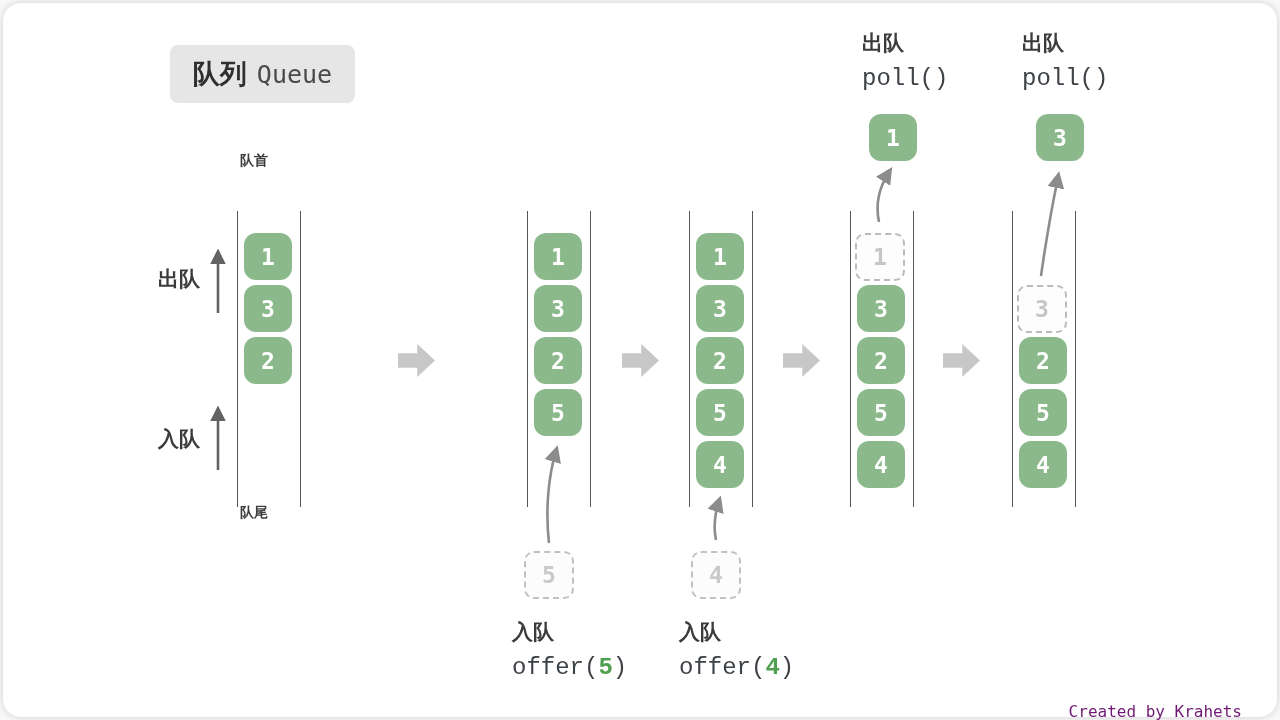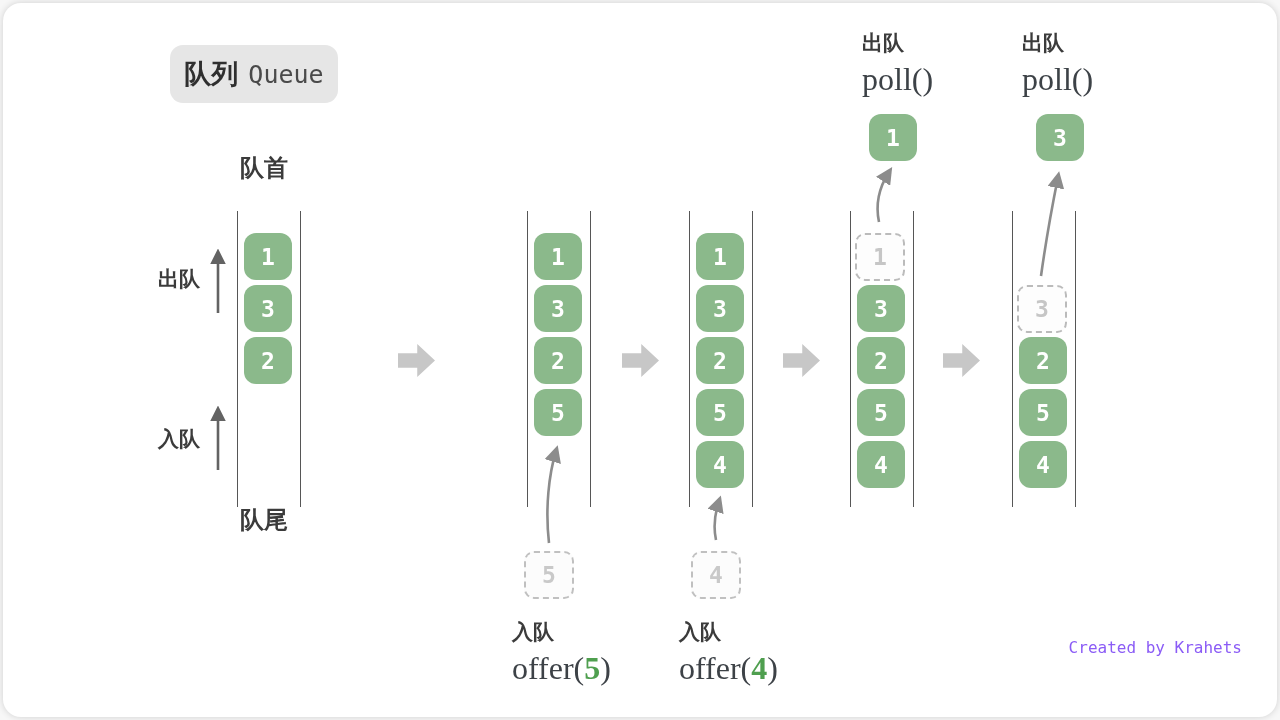--- a/index.html
+++ b/index.html
@@ -1,27 +1,27 @@
 <!DOCTYPE html>
 <html><head>
 <meta charset="utf-8">
 <style>
   html,body{margin:0;padding:0;background:#f7f7f7;}
   .stage{position:relative;width:1280px;height:720px;font-family:"Liberation Sans","DejaVu Sans",sans-serif;overflow:hidden;}
   .card{position:absolute;left:3px;top:3px;right:3px;bottom:3px;background:#ffffff;border-radius:18px;box-shadow:0 0 7px rgba(0,0,0,.16);}
   .abs{position:absolute;}
 
   
-  .badge{left:170px;top:45px;width:168px;height:58px;background:#e6e6e6;border-radius:13px;
+  .badge{left:170px;top:45px;width:185px;height:58px;background:#e6e6e6;border-radius:8px;
          display:flex;align-items:center;justify-content:center;gap:10px;}
   .badge .zh{font-size:27px;font-weight:bold;color:#2f2f2f;}
   .badge .en{font-size:25px;color:#4a4a4a;font-family:"DejaVu Sans Mono",monospace;text-align:center;}
 
   
-  .cjk{font-weight:bold;color:#3b3b3b;font-size:24px;}
+  .cjk{font-weight:bold;color:#3b3b3b;font-size:14px;}
   .lbl-front{left:240px;top:152px;}
   .lbl-rear{left:240px;top:504px;}
   .lbl-deq{left:158px;top:265px;font-size:21px;}
   .lbl-enq{left:158px;top:425px;font-size:21px;}
 
   
   .queue{top:211px;width:62px;height:296px;border-left:1.5px solid #565656;border-right:1.5px solid #565656;}
   .q1{left:237px;} .q2{left:527px;} .q3{left:689px;} .q4{left:850px;} .q5{left:1012px;}
 
   .cell{position:absolute;left:6px;width:48px;height:47px;border-radius:12px;background:#8bb98b;
@@ -32,35 +32,35 @@
 
   
   .float-cell{position:absolute;width:48px;height:47px;border-radius:12px;background:#8bb98b;color:#fff;
         font-family:"DejaVu Sans Mono",monospace;font-weight:bold;font-size:23px;
         display:flex;align-items:center;justify-content:center;}
   .staged{background:#fcfcfc;border:2px dashed #c0c0c0;color:#c9c9c9;border-radius:10px;width:46px;height:44px;}
 
   
   .op{line-height:30px;}
   .op .name{font-size:21px;font-weight:bold;color:#3b3b3b;display:block;margin-bottom:6px;}
-  .op .code{font-size:32px;color:#3d4247;font-family:Liberation Serif, serif;display:block;}
+  .op .code{font-size:24px;color:#3d4247;font-family:Liberation Mono, monospace;display:block;}
   .op .arg{color:#4f9f4f;font-weight:bold;}
   .op-c4{left:862px;top:28px;}
   .op-c5{left:1022px;top:28px;}
   .op-c2{left:512px;top:617px;}
   .op-c3{left:679px;top:617px;}
 
   
   .block-arrow{position:absolute;top:344px;width:37px;height:33px;background:#c7c7c7;
     clip-path:polygon(0 28%,52% 28%,52% 0%,100% 50%,52% 100%,52% 72%,0 72%);}
   .ba1{left:398px;} .ba2{left:622px;} .ba3{left:783px;} .ba4{left:943px;}
 
   .overlay{position:absolute;left:0;top:0;pointer-events:none;}
 
-  .credit{right:38px;top:638px;font-family:"DejaVu Sans Mono",monospace;font-size:16px;color:#8b5cf6;}
+  .credit{right:38px;top:702px;font-family:"DejaVu Sans Mono",monospace;font-size:16px;color:#701a75;}
 </style>
 </head>
 <body>
 
 <div class="stage">
   <div class="card"></div>
 
   <div class="abs badge">
     <span class="zh">队列</span>
     <span class="en">Queue</span>

